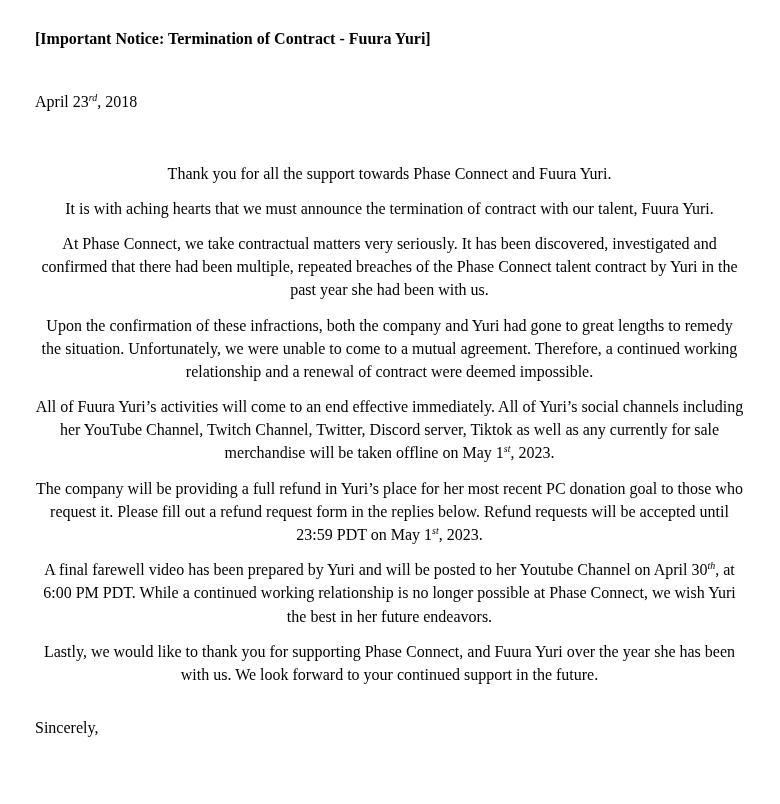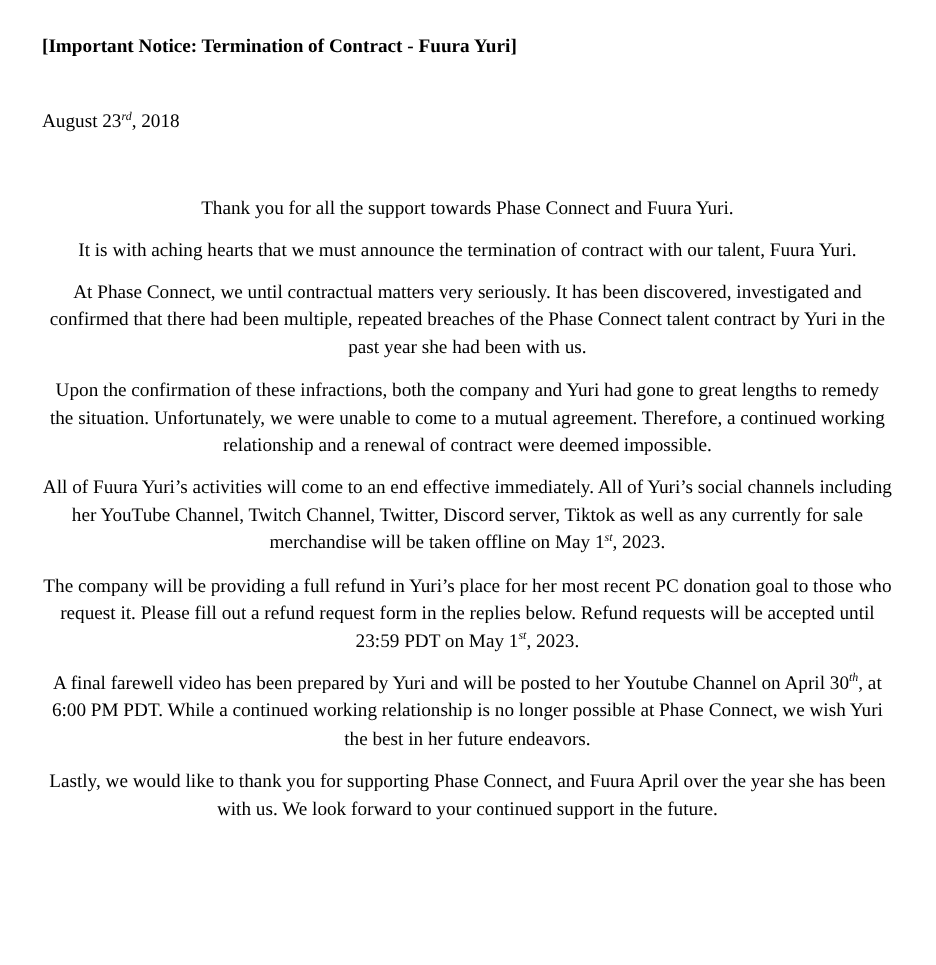--- a/index.html
+++ b/index.html
@@ -45,37 +45,38 @@
     margin: 0;
   }
 </style>
 </head>
 <body>
 
 <div class="page">
 
   <h1 class="title">[Important Notice: Termination of Contract - Fuura Yuri]</h1>
 
-  <p class="date-line"><span>August 23</span><sup>rd</sup><span>, 2018</span></p>
+  <p class="date-line"><span>April 23</span><sup>rd</sup><span>, 2018</span></p>
 
   <div class="body">
 
     <p>Thank you for all the support towards Phase Connect and Fuura Yuri.</p>
 
     <p>It is with aching hearts that we must announce the termination of contract with our talent, Fuura Yuri.</p>
 
-    <p>At Phase Connect, we until contractual matters very seriously. It has been discovered, investigated and confirmed that there had been multiple, repeated breaches of the Phase Connect talent contract by Yuri in the past year she had been with us.</p>
+    <p>At Phase Connect, we take contractual matters very seriously. It has been discovered, investigated and confirmed that there had been multiple, repeated breaches of the Phase Connect talent contract by Yuri in the past year she had been with us.</p>
 
     <p>Upon the confirmation of these infractions, both the company and Yuri had gone to great lengths to remedy the situation. Unfortunately, we were unable to come to a mutual agreement. Therefore, a continued working relationship and a renewal of contract were deemed impossible.</p>
 
     <p><span>All of Fuura Yuri’s activities will come to an end effective immediately. All of Yuri’s social channels including her YouTube Channel, Twitch Channel, Twitter,  Discord server, Tiktok as well as any currently for sale merchandise will be taken offline on May 1</span><sup>st</sup><span>, 2023.</span></p>
 
     <p><span>The company will be providing a full refund in Yuri’s place for her most recent PC donation goal to those who request it. Please fill out a refund request form in the replies below. Refund requests will be accepted until 23:59 PDT on May 1</span><sup>st</sup><span>, 2023.</span></p>
 
     <p><span>A final farewell video has been prepared by Yuri and will be posted to her Youtube Channel on April 30</span><sup>th</sup><span>, at 6:00 PM PDT. While a continued working relationship is no longer possible at Phase Connect, we wish Yuri the best in her future endeavors.</span></p>
 
-    <p>Lastly, we would like to thank you for supporting Phase Connect, and Fuura April over the year she has been with us. We look forward to your continued support in the future.</p>
+    <p>Lastly, we would like to thank you for supporting Phase Connect, and Fuura Yuri over the year she has been with us. We look forward to your continued support in the future.</p>
 
   </div>
 
+  <p class="closing">Sincerely,</p>
 
 
 </div>
 
 </body></html>

